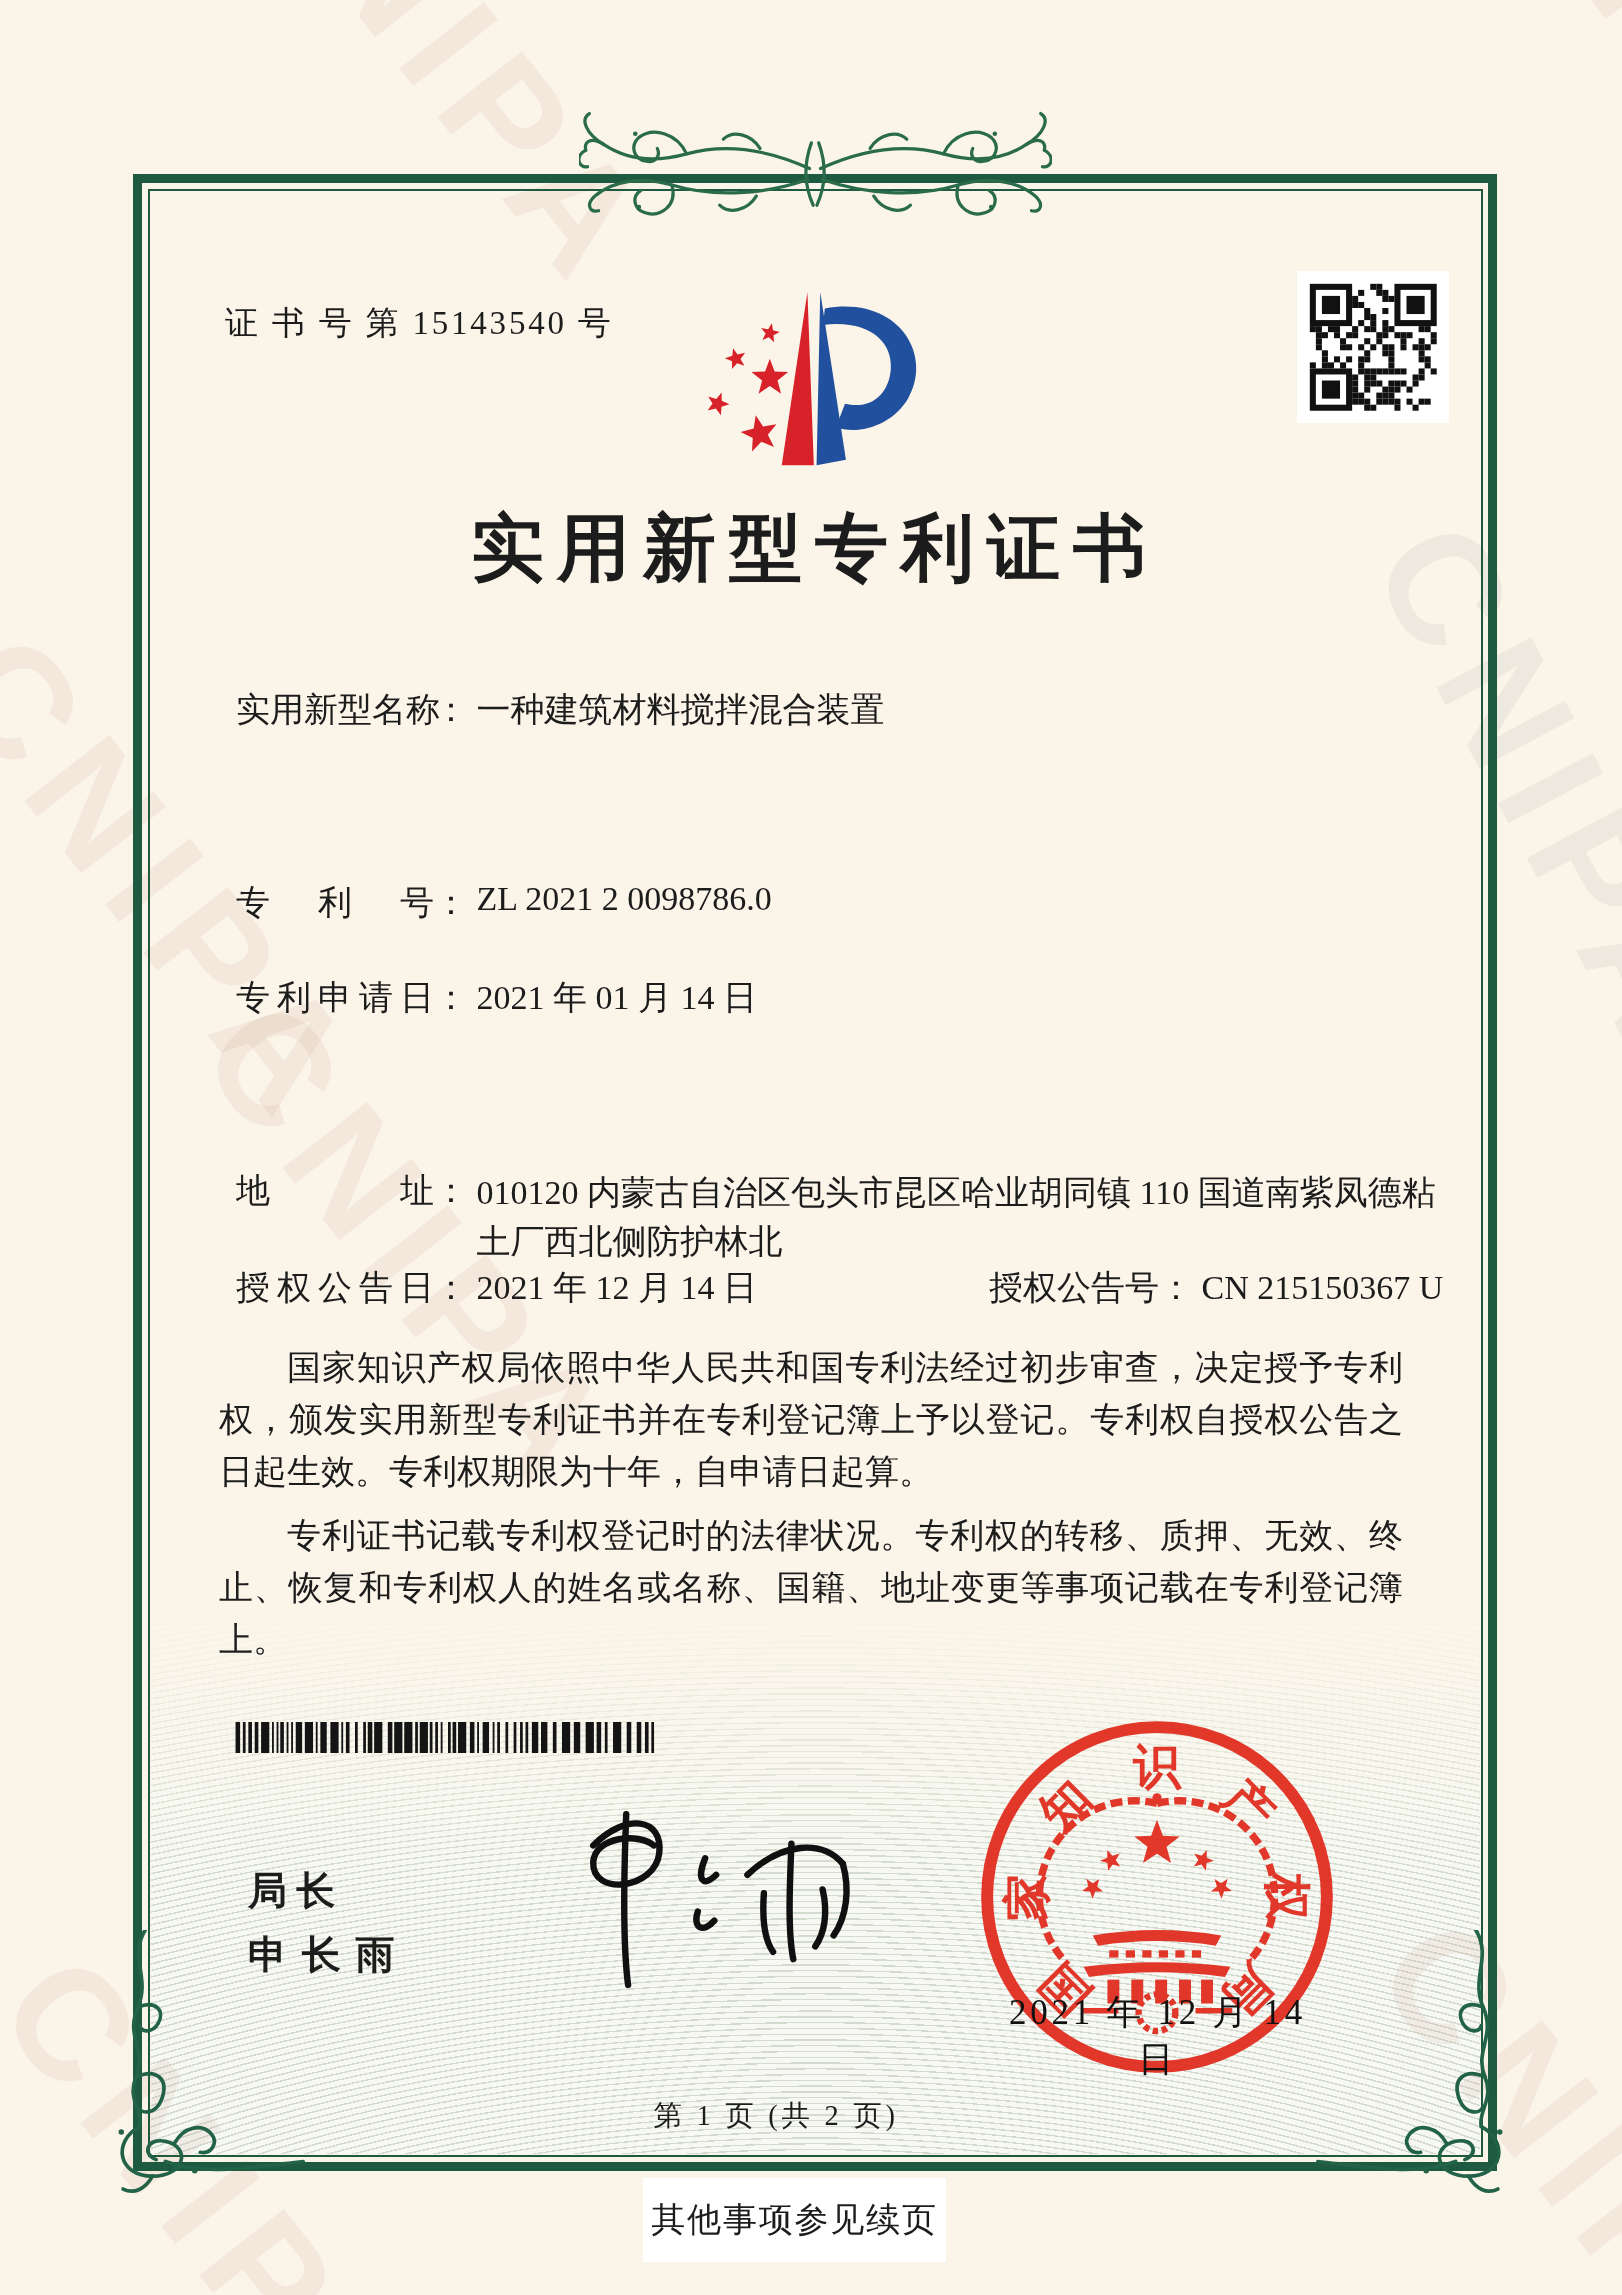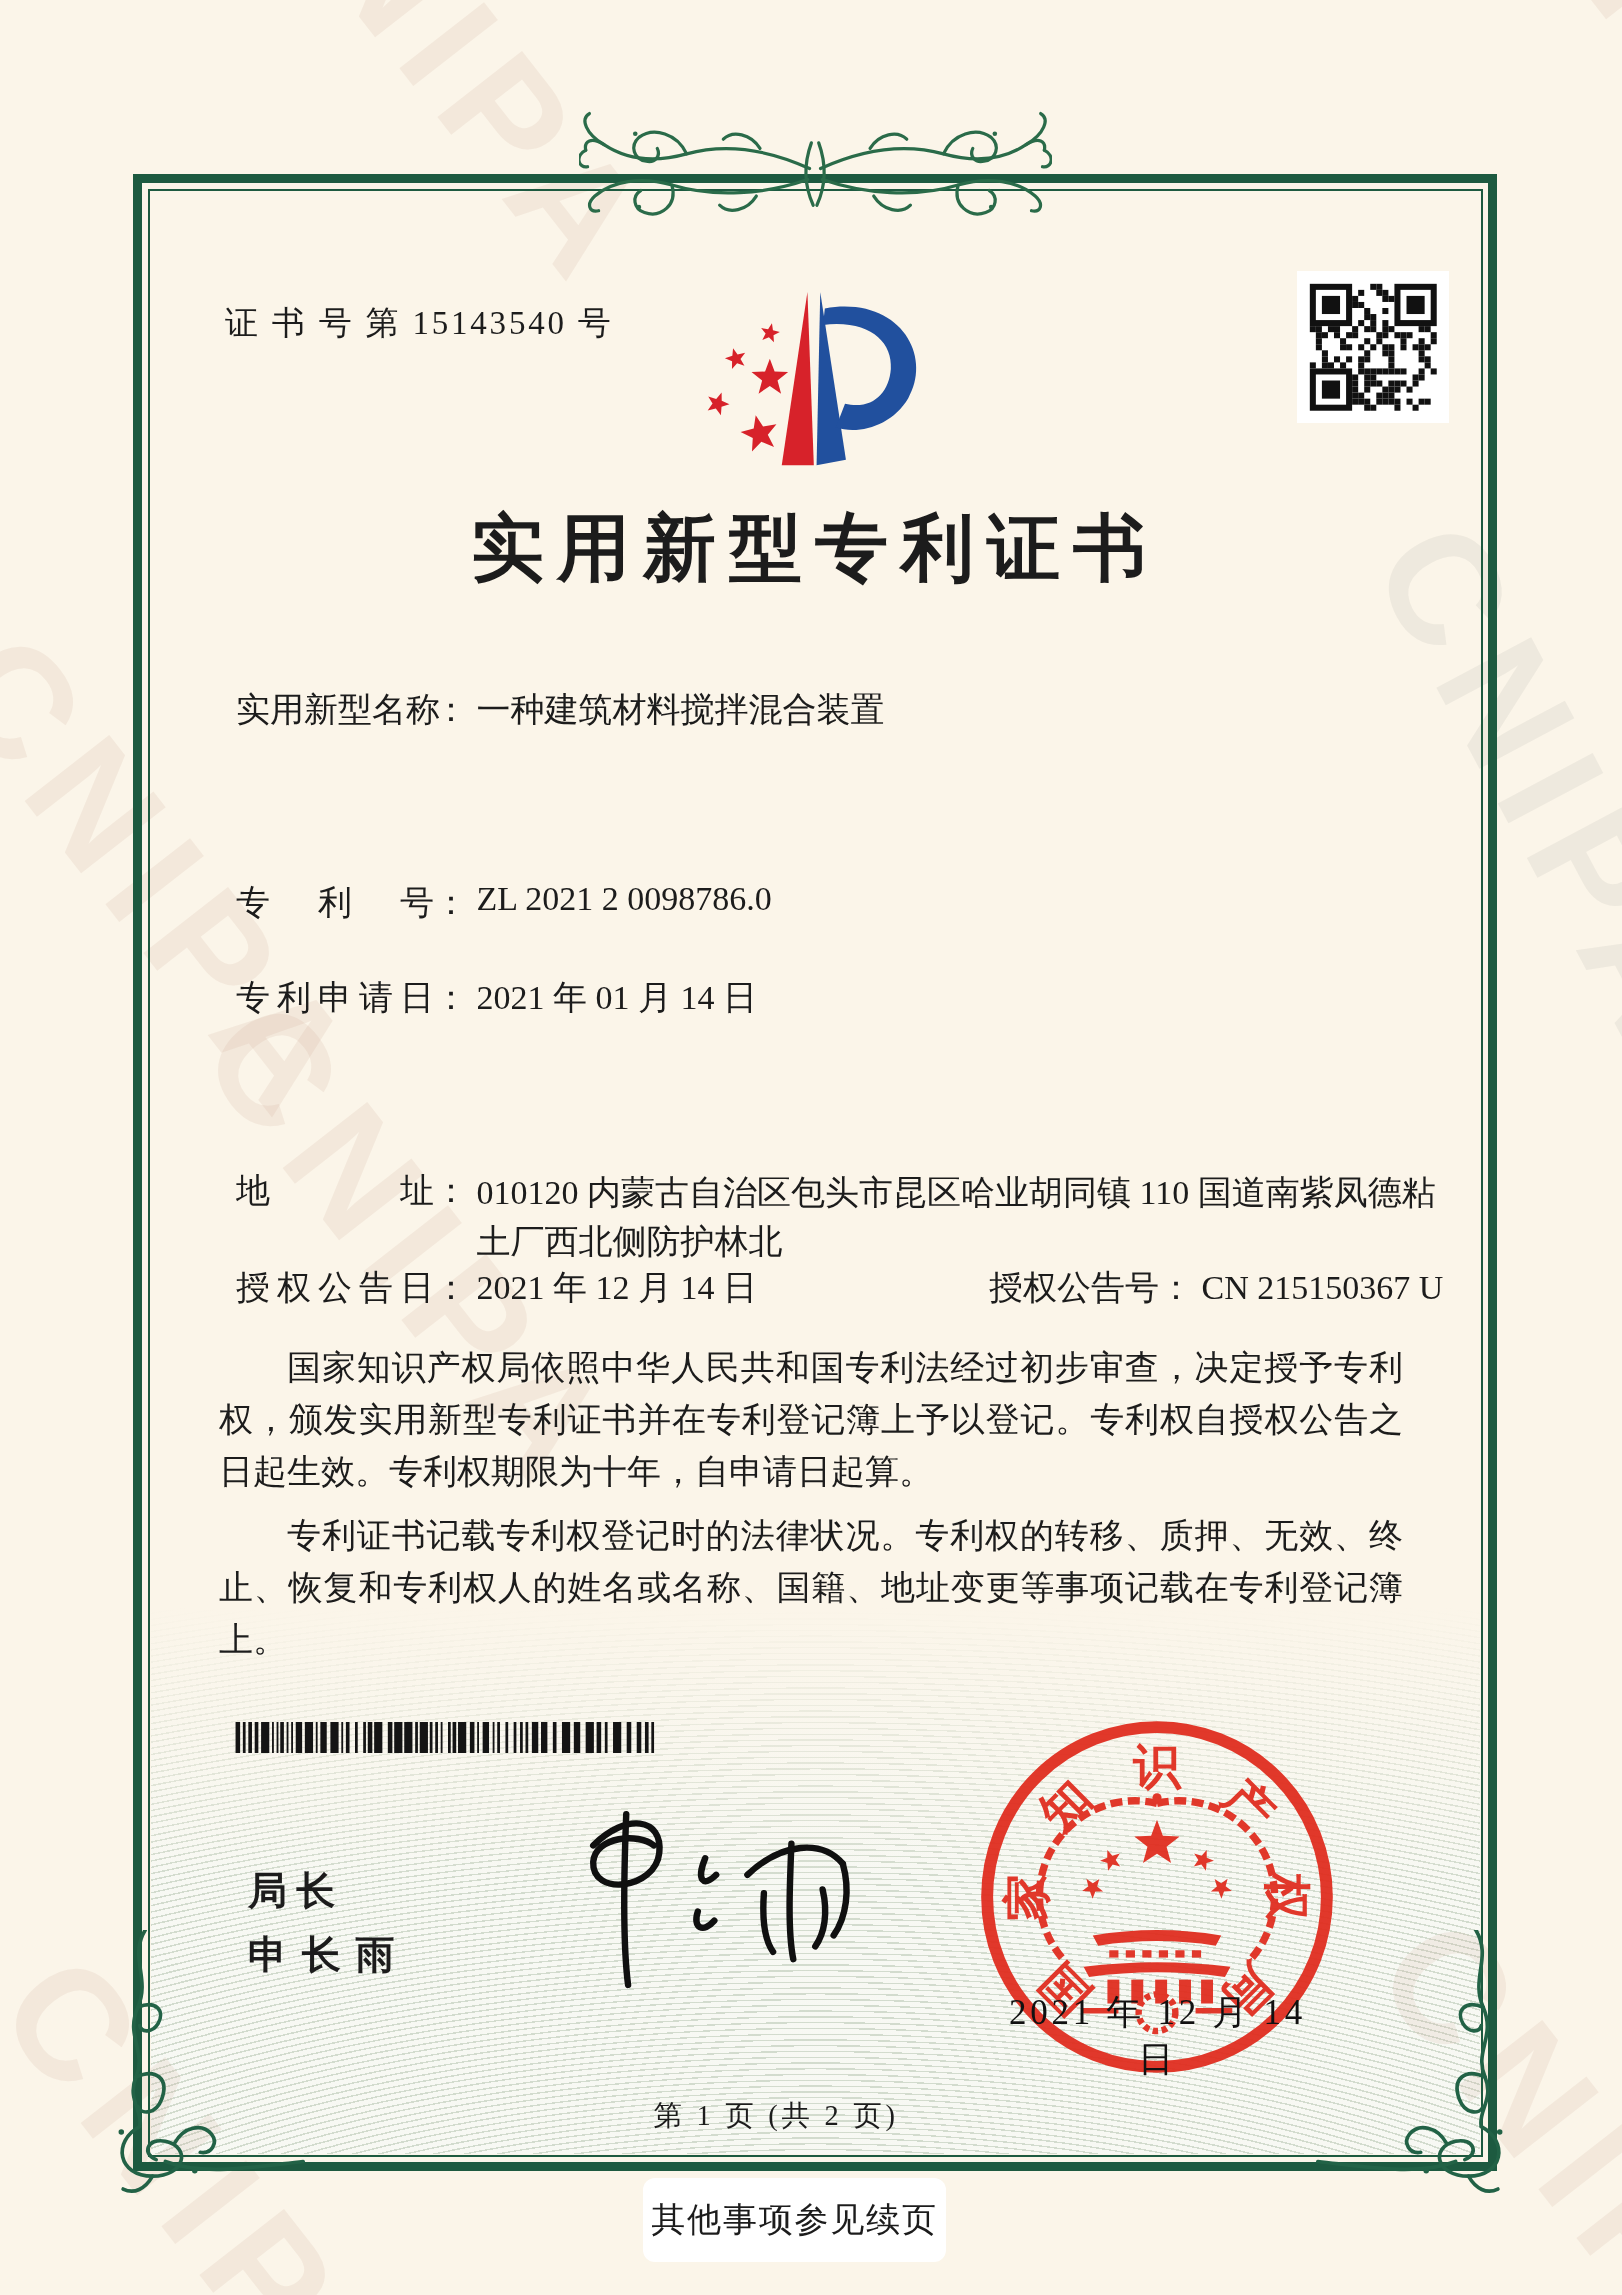--- a/index.html
+++ b/index.html
@@ -54,21 +54,21 @@
   .officer-name{position:absolute; left:248px; top:1928px; font-size:39px; font-weight:600;
     font-family:"Liberation Sans","DejaVu Sans",sans-serif; letter-spacing:14.7px; z-index:4;text-align:right;}
   .seal-date{
     position:absolute; left:992px; top:1989px; width:331px; text-align:center;
     font-size:35px; letter-spacing:3.7px; color:#111; z-index:6;
   }
   .pagenum{position:absolute; left:94px; top:2097px; width:1364px; text-align:center;
     font-size:28.5px; letter-spacing:3.7px; z-index:4;}
   .footnote-box{
     position:absolute; left:643px; top:2178px; width:303px; height:84px; background:#ffffff;
-    z-index:4; text-align:center;border-radius:12px;
+    z-index:4; text-align:center;
   }
   .footnote-box span{font-size:34px; line-height:84px; letter-spacing:1.8px;}
   .abs{position:absolute; z-index:3;}
   .qr-box{position:absolute; left:1297px; top:271px; width:152px; height:152px; background:#fff; z-index:3;}
   svg{display:block;}
 </style>
 </head>
 <body>
 
 <div class="page">

